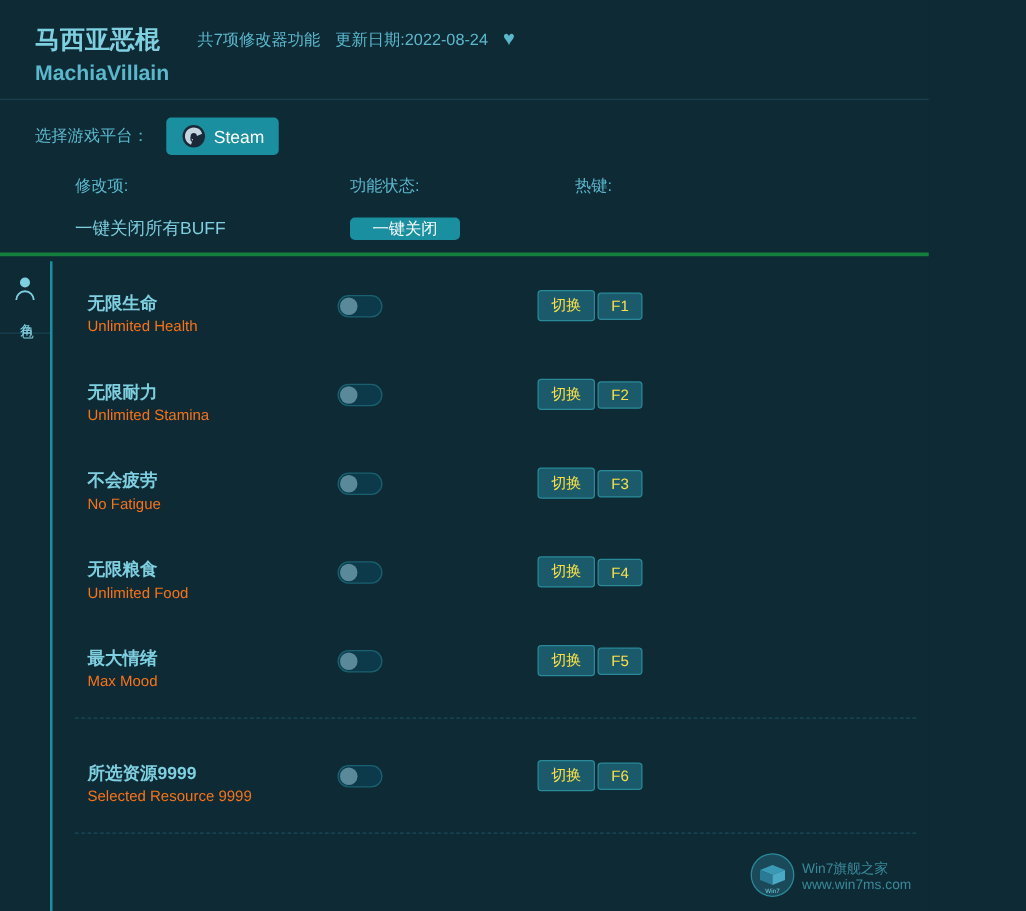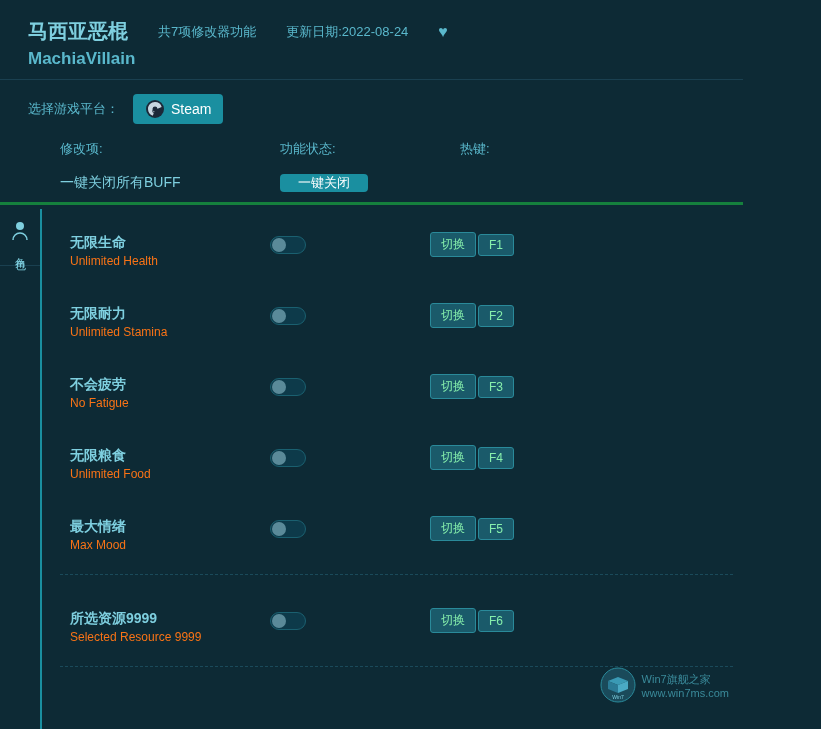--- a/index.html
+++ b/index.html
@@ -31,21 +31,21 @@
       gap: 30px;
     }
     .game-title-cn {
       font-size: 20px;
       font-weight: bold;
       color: #7ecfdf;
     }
     .header-info {
       display: flex;
       align-items: center;
-      gap: 30px;
+      gap: 12px;
       font-size: 13px;
       color: #5ab8cc;
     }
     .heart-icon {
       color: #5ab8cc;
       font-size: 16px;
     }
     .game-title-en {
       font-size: 17px;
       font-weight: bold;
@@ -217,35 +217,35 @@
       display: flex;
       gap: 2px;
       align-items: center;
     }
     .hotkey-part {
       background: #1a5a6a;
       border: 1px solid #2a8a9a;
       border-radius: 3px;
       padding: 3px 10px;
       font-size: 12px;
-      color: #86efac;
+      color: #fde047;
       min-width: 36px;
       text-align: center;
     }
     .hotkey-part.label {
       background: #1a5a6a;
     }
     .hotkey-part.key {
       background: #1a5a6a;
     }
 
     
     .watermark {
       position: absolute;
-      bottom: 26px;
+      bottom: 11px;
       right: 14px;
       display: flex;
       align-items: center;
       gap: 6px;
     }
     .watermark-logo {
       width: 36px;
       height: 36px;
     }
     .watermark-text {

